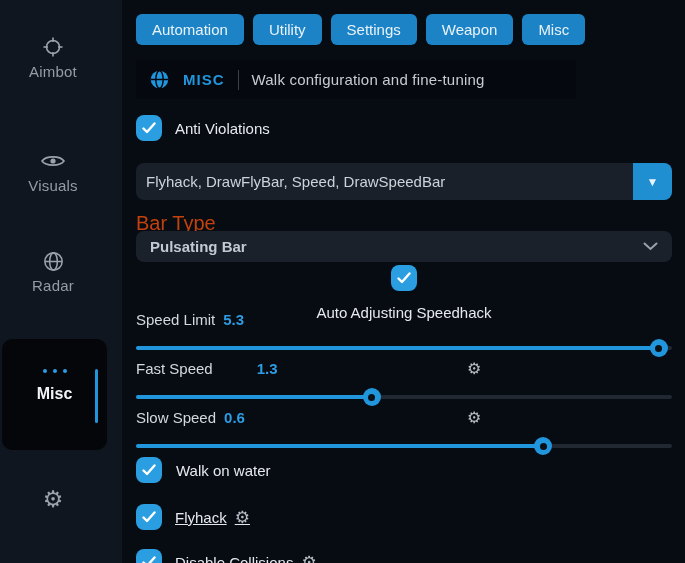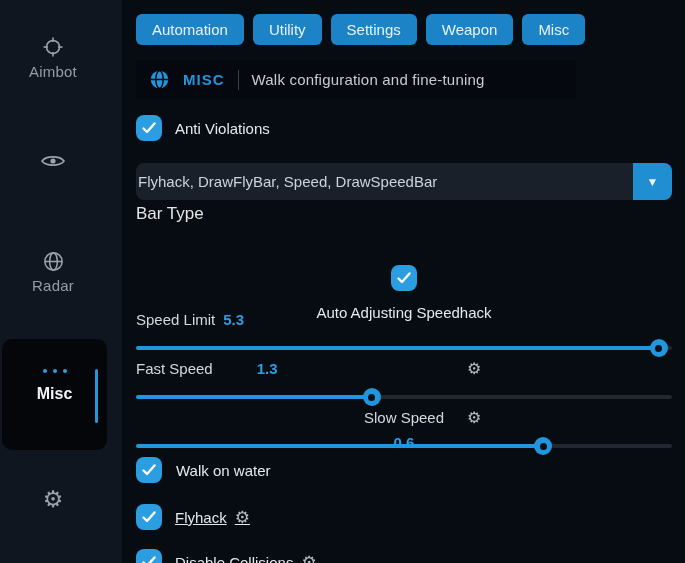--- a/index.html
+++ b/index.html
@@ -63,41 +63,41 @@
   .row-auto   { top:265px;flex-direction:column; }
   .row-walk   { top:457px;gap:14px; }
   .row-fly    { top:504px;text-decoration:underline; }
   .row-disable{ top:549px; }
   .inline-gear { font-size:17px; color:#b4bcc4; line-height:1; }
   
   .multiselect {
     top:163px; height:37px; background:#192029; border-radius:8px;
     display:flex; align-items:center; overflow:hidden; cursor:pointer;
   }
-  .multiselect-value { flex:1; padding:0 2px; font-size:15px; color:#ccd3da; white-space:nowrap; }
+  .multiselect-value { flex:1; padding:0 10px; font-size:15px; color:#ccd3da; white-space:nowrap; }
   .ms-button {
     width:39px; height:37px; background:#1f8fd2; flex:none;
     display:flex; align-items:center; justify-content:center;
     color:#eaf4fb; font-size:12px; cursor:pointer;
   }
-  .field-label { top:204px; font-size:17px; color:#e5e5e5; }
+  .field-label { top:212px; font-size:20px; color:#c2410c; }
   
   .select {
     top:231px; height:31px; background:#1a212b; border-radius:8px;
     display:flex; align-items:center; justify-content:space-between;
     padding:0 14px; cursor:pointer;
   }
   .select-value { font-size:15px; font-weight:bold; color:#c2c9d0; }
   
   .slider-label { font-size:15px; color:#d4d9de; display:flex; gap:8px; align-items:center; }
   .slider-value { color:#2e9ce2; font-weight:bold; }
   .slider-gear { position:absolute; left:331px; top:-1px; font-size:16px; color:#b4bcc4; cursor:pointer; }
   .lbl-speedlimit { top:311px; }
   .lbl-fast { top:360px;gap:44px; }
-  .lbl-slow { top:409px;flex-direction:column; }
+  .lbl-slow { top:409px; }
   .slider { height:18px; cursor:pointer; }
   .sl-1 { top:339px; } .sl-2 { top:388px; } .sl-3 { top:437px; }
   .track { position:absolute; left:0; right:0; top:7px; height:4px; background:#222831; border-radius:2px; }
   .fill  { position:absolute; left:0; top:7px; height:4px; background:#2196dd; border-radius:2px; }
   .thumb {
     position:absolute; top:0; width:18px; height:18px; border-radius:50%;
     background:#2196dd; display:flex; align-items:center; justify-content:center;
   }
   .thumb::after { content:""; width:7px; height:7px; border-radius:50%; background:#0a1018; }
 </style>
@@ -119,20 +119,21 @@
     <div class="nav-label">Aimbot</div>
   </div>
 
   <div class="nav-item nav-visuals">
     <div class="nav-icon">
       <svg width="26" height="22" viewBox="0 0 26 22" fill="none" stroke="#9aa3ad" stroke-width="1.6">
         <path d="M2 11 C6 5.5, 20 5.5, 24 11 C20 16.5, 6 16.5, 2 11 Z"></path>
         <circle cx="13" cy="11" r="2.6" fill="#9aa3ad" stroke="none"></circle>
       </svg>
     </div>
+    <div class="nav-label">Visuals</div>
   </div>
 
   <div class="nav-item nav-radar">
     <div class="nav-icon">
       <svg width="23" height="23" viewBox="0 0 24 24" fill="none" stroke="#9aa3ad" stroke-width="1.6">
         <circle cx="12" cy="12" r="9"></circle>
         <ellipse cx="12" cy="12" rx="4" ry="9"></ellipse>
         <line x1="3" y1="12" x2="21" y2="12"></line>
       </svg>
     </div>
@@ -191,20 +192,28 @@
   </div>
 
   <div class="row multiselect">
     <span class="multiselect-value">Flyhack, DrawFlyBar, Speed, DrawSpeedBar</span>
     <span class="ms-button">
       <span>▼</span>
     </span>
   </div>
 
   <div class="row field-label">Bar Type</div>
+  <div class="row select">
+    <span class="select-value">Pulsating Bar</span>
+    <span style="display:flex;">
+      <svg width="15" height="9" viewBox="0 0 15 9" fill="none" stroke="#9aa3ad" stroke-width="2" stroke-linecap="round">
+          <path d="M1.5 1.5 L7.5 7 L13.5 1.5"></path>
+        </svg>
+    </span>
+  </div>
 
   <div class="row check-row row-auto">
     <span class="checkbox">
       <svg width="14" height="12" viewBox="0 0 14 12" fill="none" stroke="#fff" stroke-width="2.4" stroke-linecap="round" stroke-linejoin="round">
           <path d="M1.5 6.5 L5 10 L12.5 1.5"></path>
         </svg>
     </span>
     <span class="check-label">Auto Adjusting Speedhack</span>
   </div>
 

